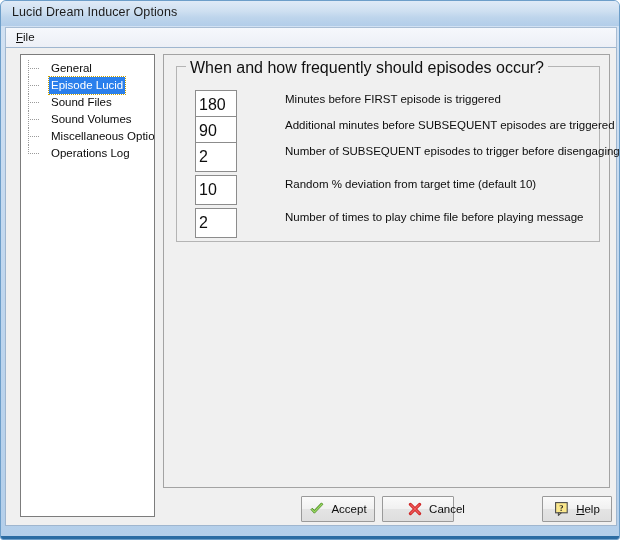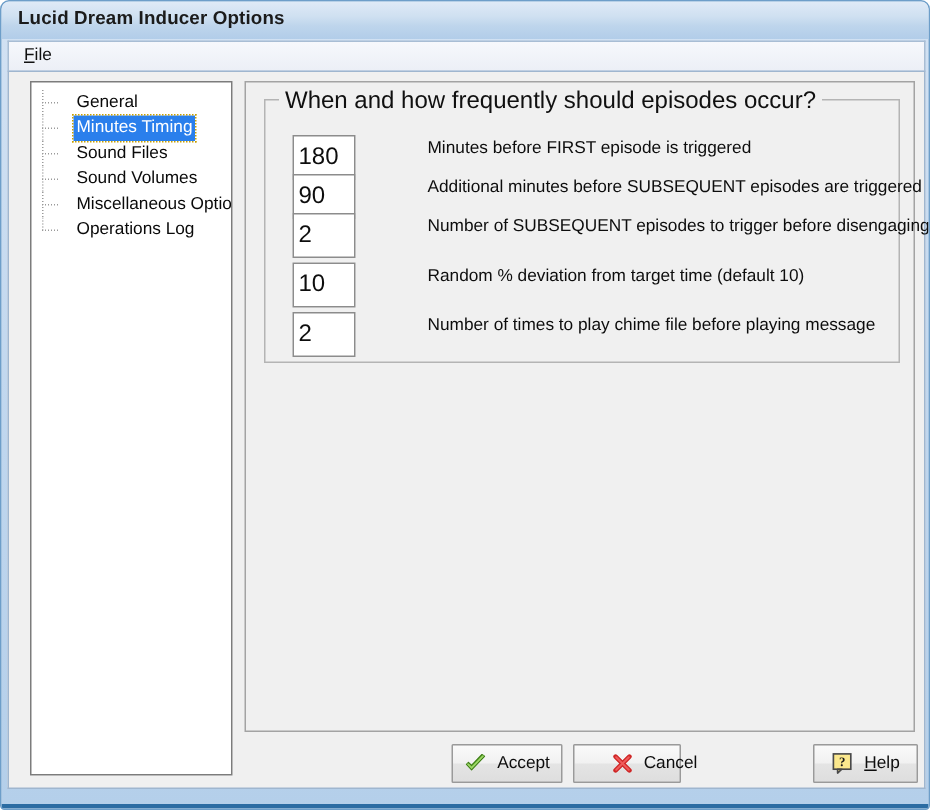--- a/index.html
+++ b/index.html
@@ -45,21 +45,20 @@
         #dfeaf7 0%, #cfe0f1 40%, #bed5ec 65%, #b2cde9 100%);
     border-radius: 5px 5px 0 0;
   }
   #title-text {
     position: absolute;
     left: 11px; top: 4px;
     font-size: 12.5px;
     color: #1b1b1b;
     letter-spacing: 0.1px;
     white-space: nowrap;
-    font-weight: bold;
   }
 
   
   #menubar {
     position: absolute;
     left: 4px; top: 26px;
     width: 612px;
     height: 21px;
     box-sizing: border-box;
     background: linear-gradient(180deg, #f6f8fc 0%, #eceff6 100%);
@@ -273,21 +272,21 @@
   <div id="client">
 
     <div id="tree-panel">
       <div id="tree-root">
 
         <div class="tree-item">
           <span class="tree-label">General</span>
         </div>
 
         <div class="tree-item selected">
-          <span class="tree-label">Minutes Timing</span>
+          <span class="tree-label">Episode Lucid</span>
         </div>
 
         <div class="tree-item">
           <span class="tree-label">Sound Files</span>
         </div>
 
         <div class="tree-item">
           <span class="tree-label">Sound Volumes</span>
         </div>
 

